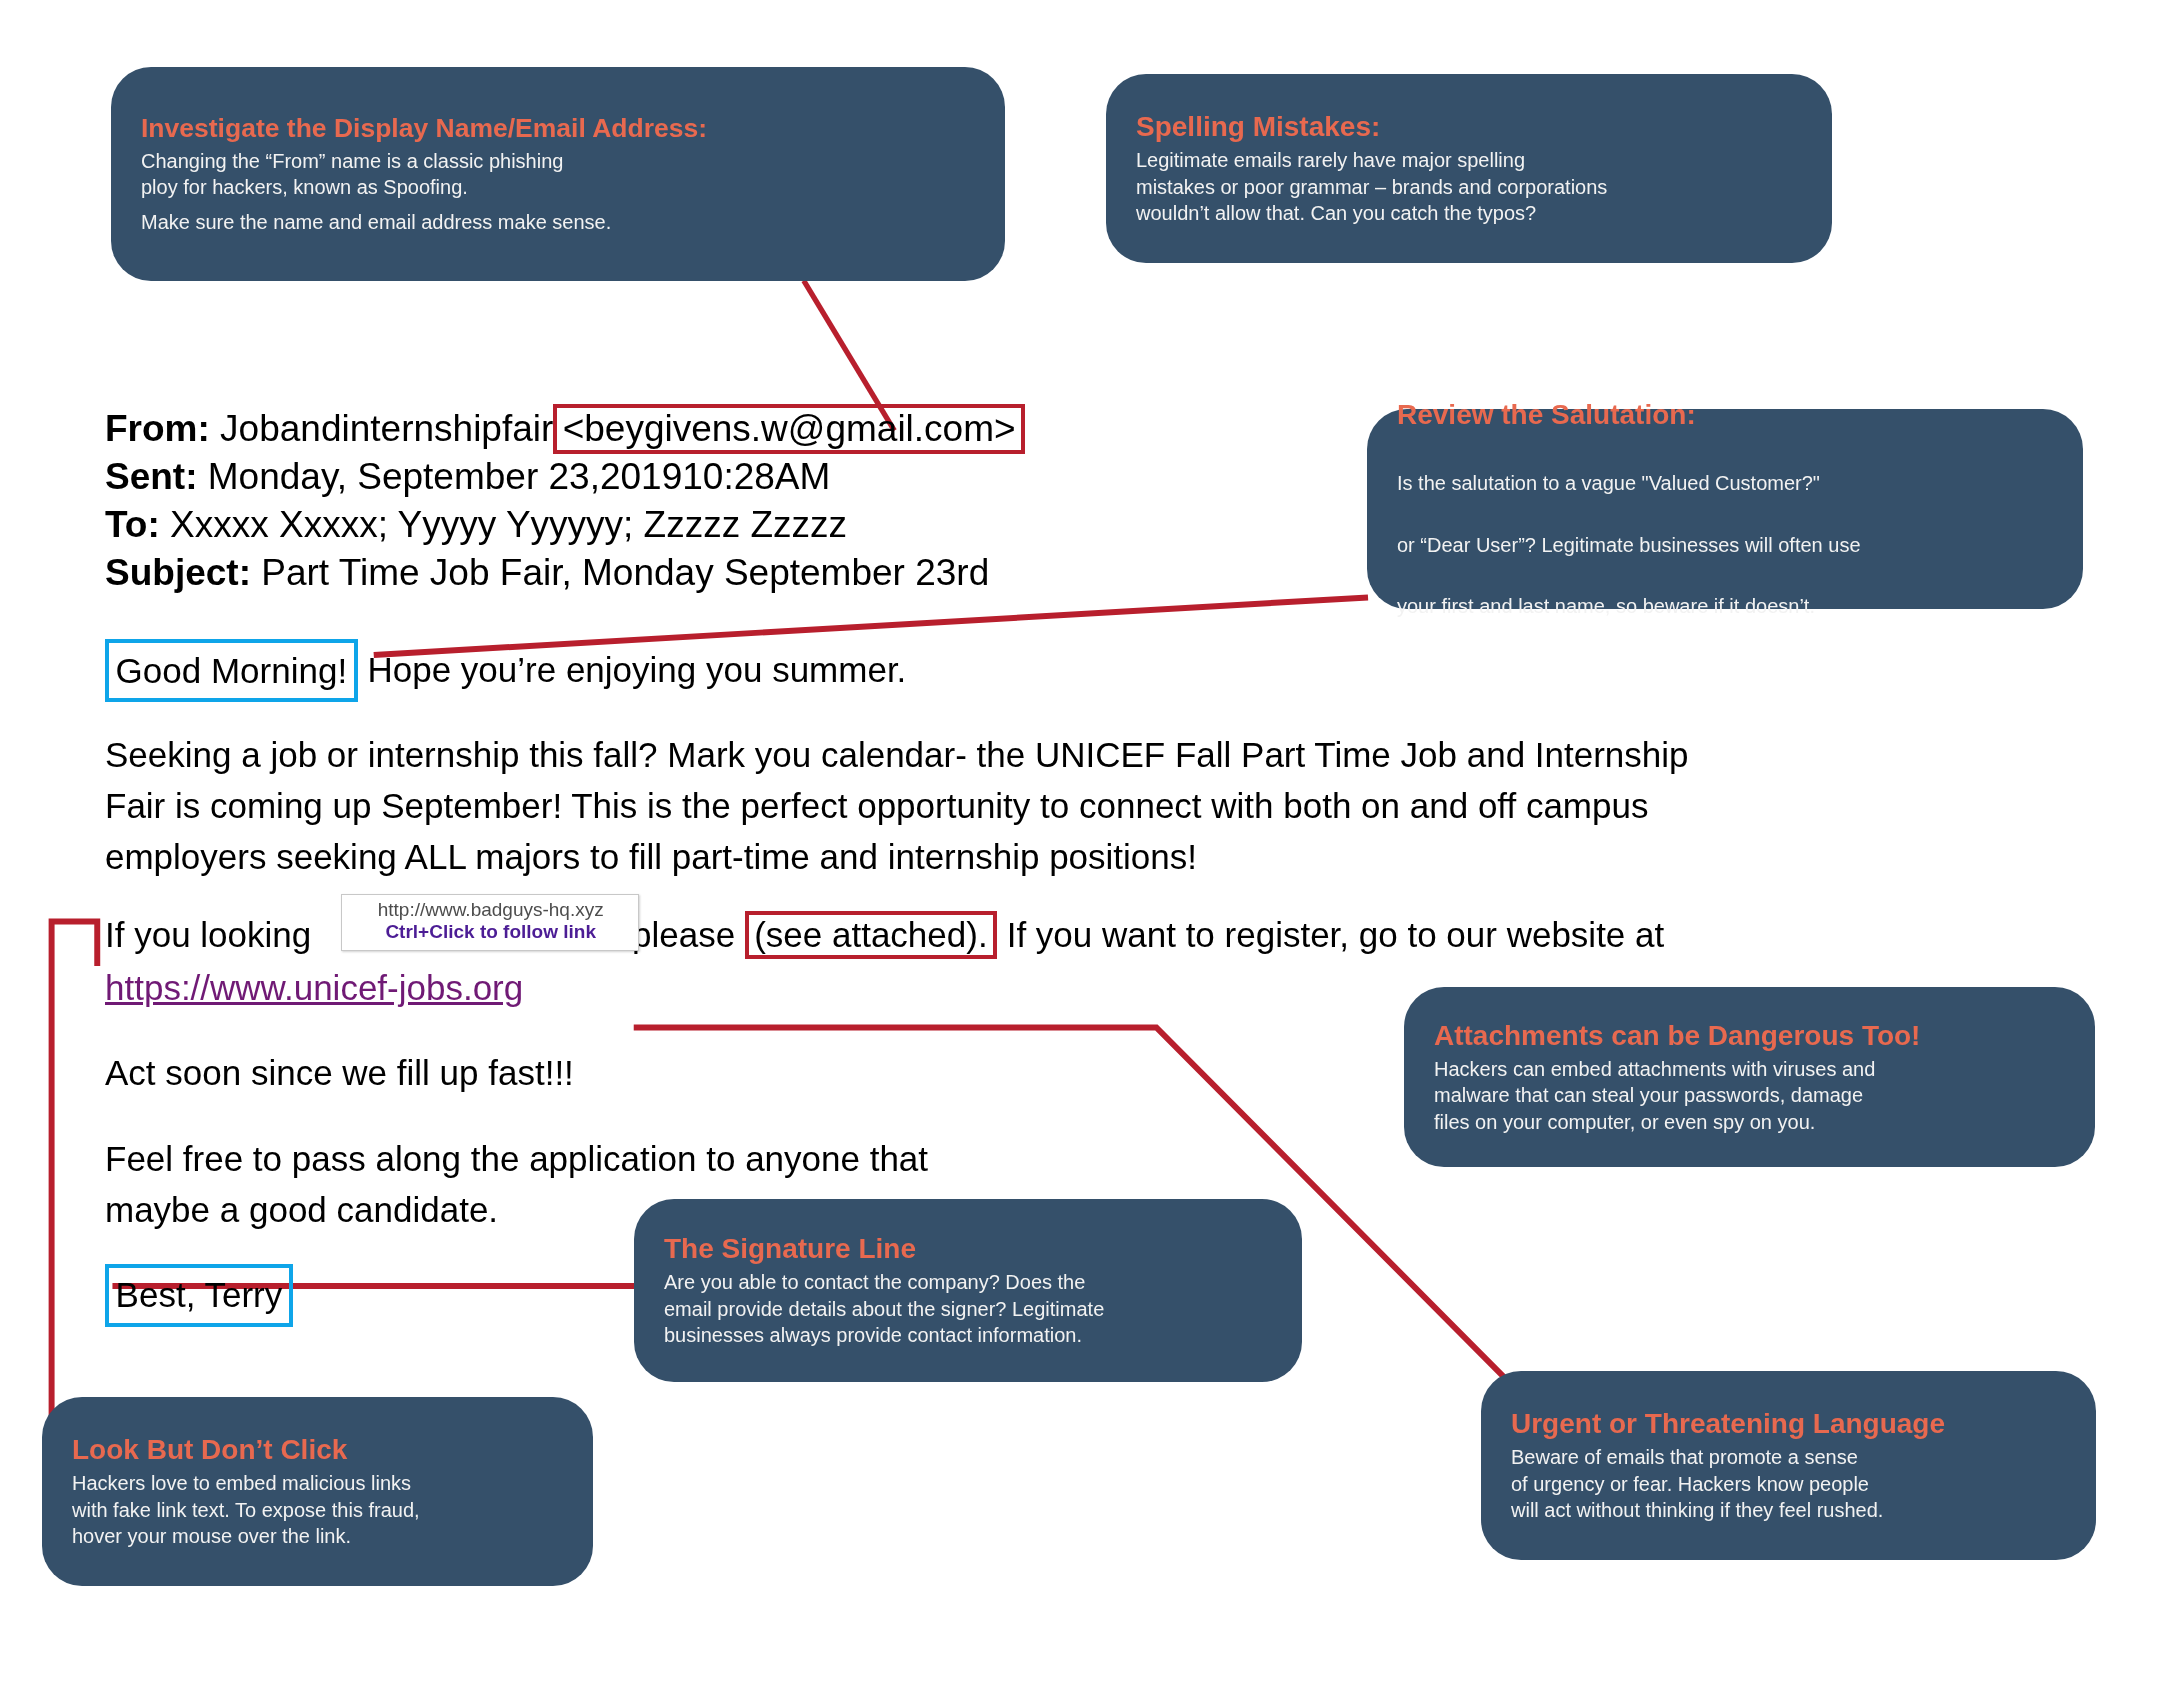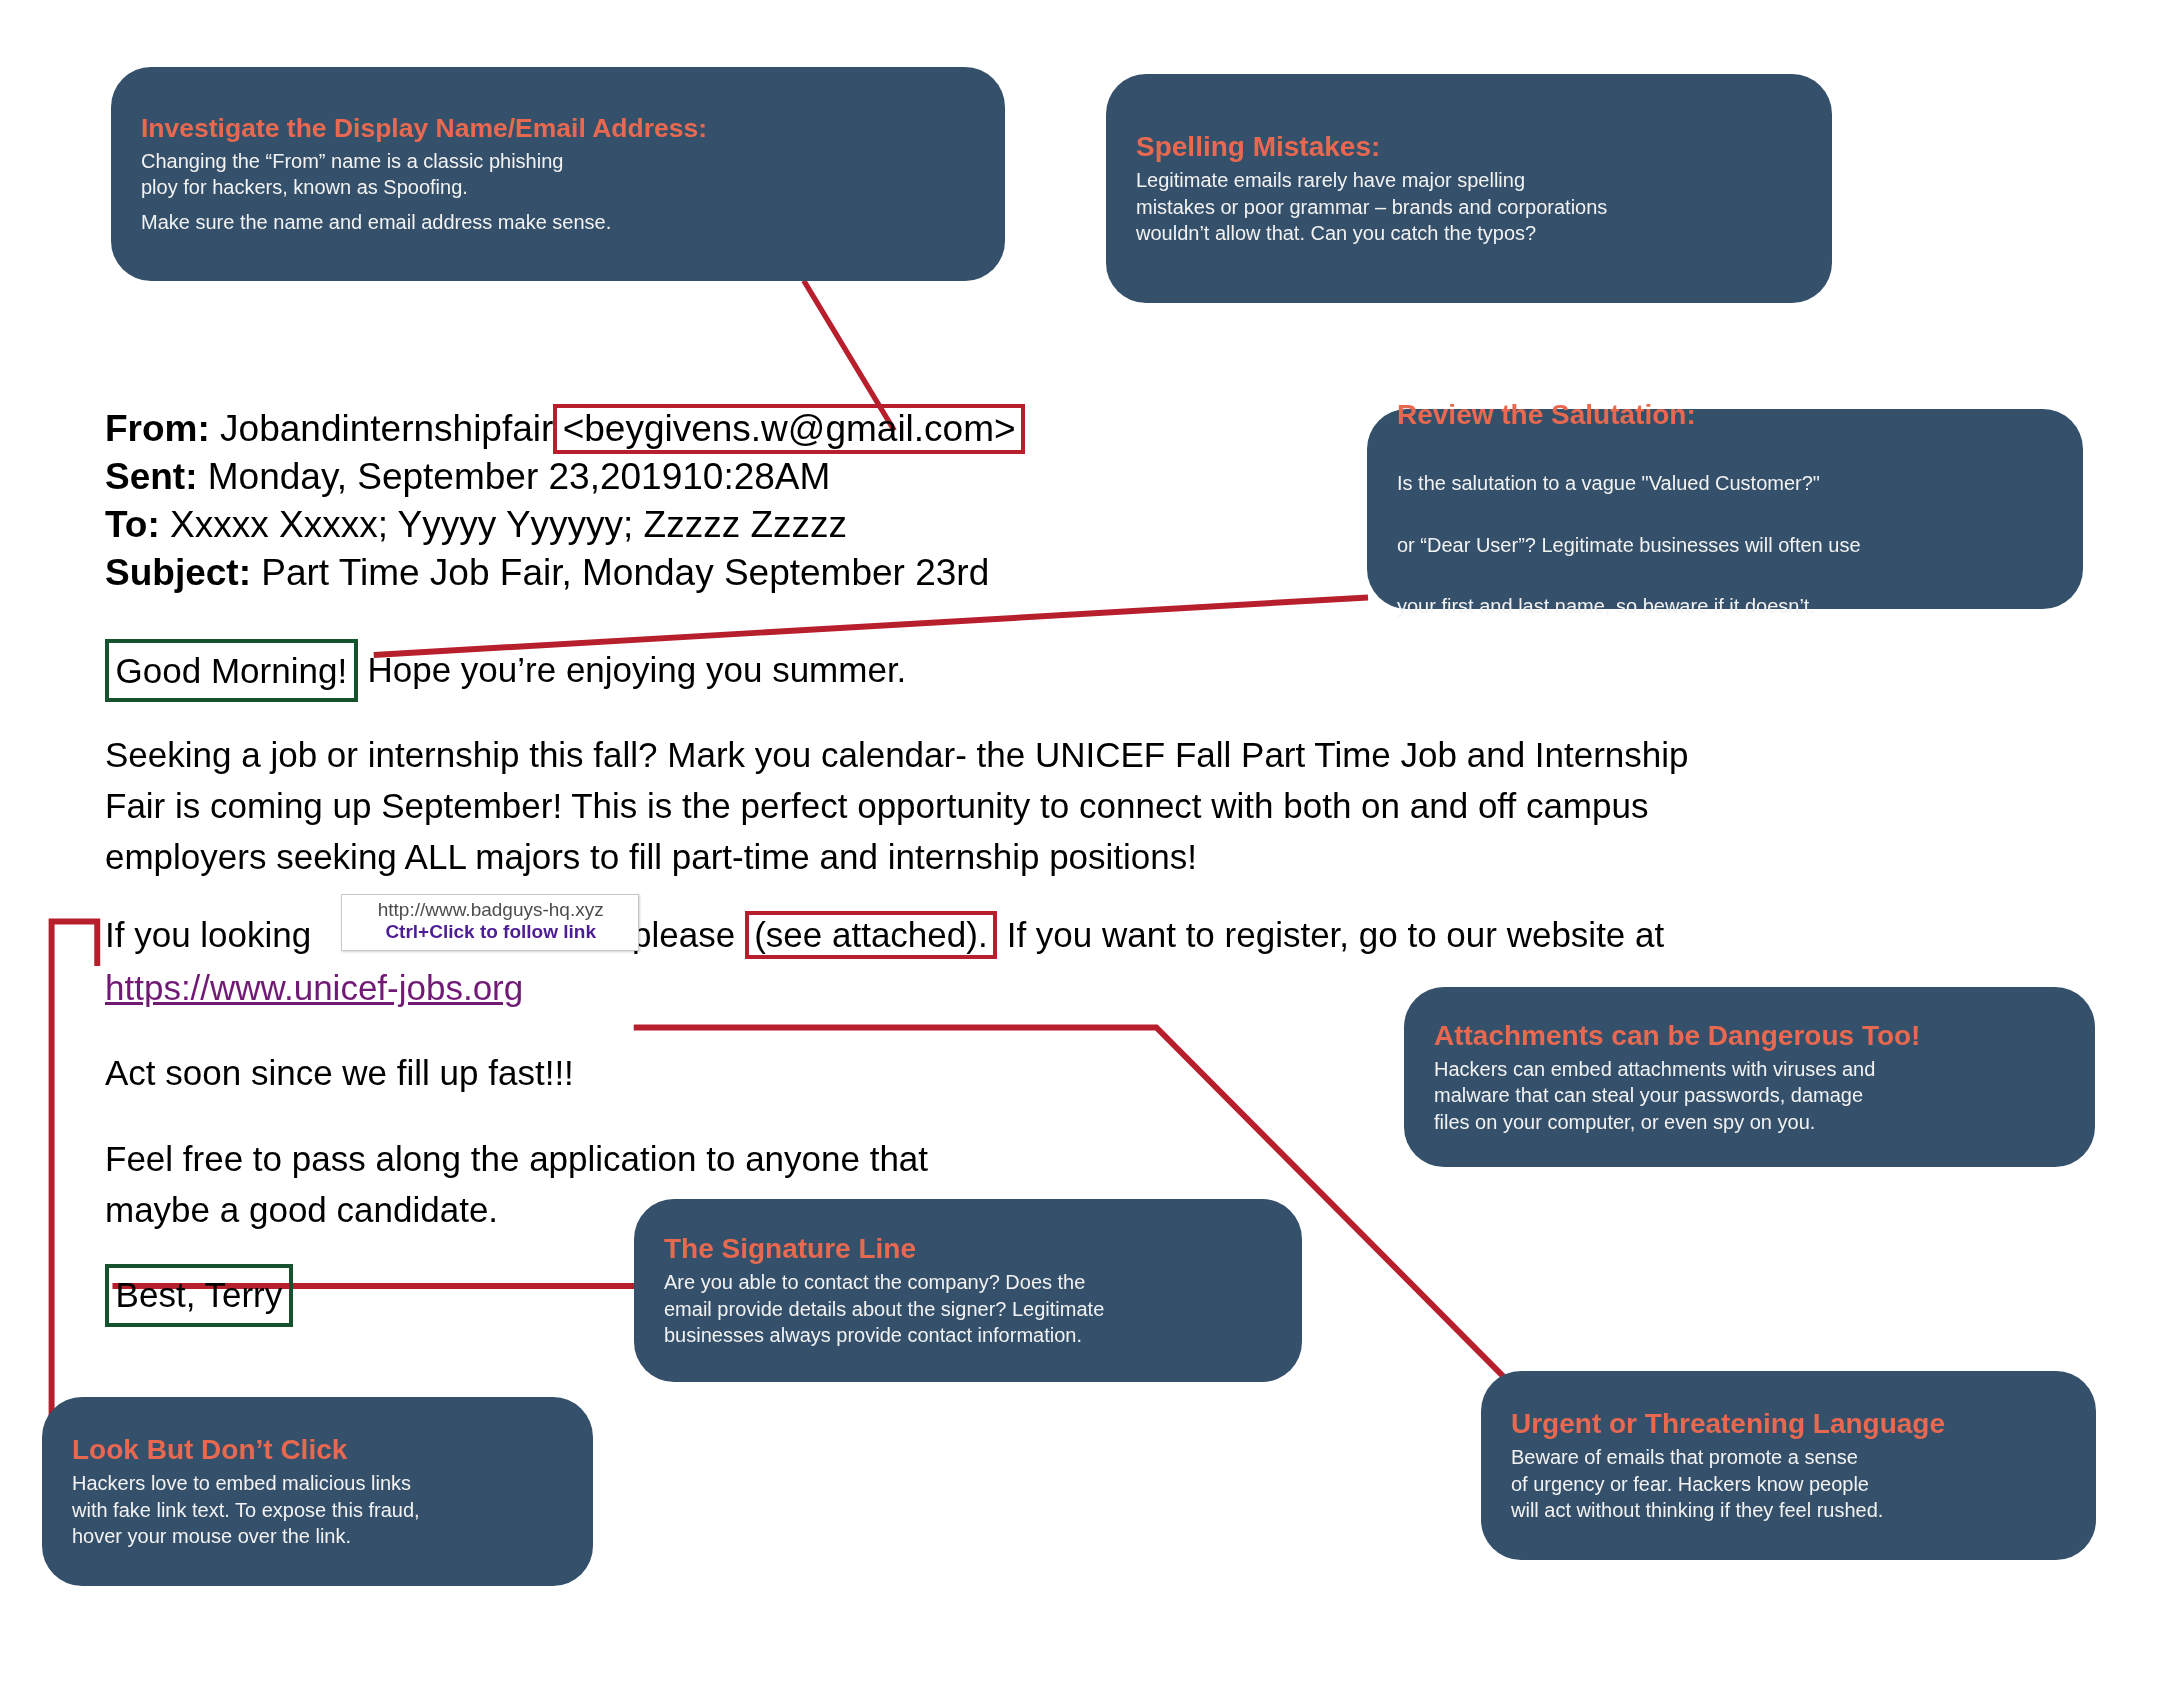--- a/index.html
+++ b/index.html
@@ -55,21 +55,21 @@
   }
   .hdr b{font-weight:bold;}
   .body-p{
     font-size:35px;
     line-height:1.46;
     margin-top:26.5px;
   }
 
   
   .redbox{
-    border:4px solid #14532d;
+    border:4px solid #0ea5e9;
     padding:1.3px 6.6px 2.6px 6.6px;
     display:inline-block;
     box-sizing:border-box;
   }
   .redbox-inline{
     border:4px solid #b81f2d;
     padding:0px 5.3px 1.3px 5.3px;
   }
 
   .link{
@@ -183,21 +183,21 @@
     <div class="tt-hint">Ctrl+Click to follow link</div>
   </div>
 
   <div class="callout" style="left:111px;top:67px;width:894px;height:214px;">
     <div class="c-title" style="font-size:26.5px;">Investigate the Display Name/Email Address:</div>
     <div class="c-line">Changing the “From” name is a classic phishing</div>
     <div class="c-line">ploy for hackers, known as Spoofing.</div>
     <div class="c-line" style="margin-top:8px;">Make sure the name and email address make sense.</div>
   </div>
 
-  <div class="callout" style="left:1106px;top:74px;width:726px;height:229px;">
+  <div class="callout" style="left:1106px;top:74px;width:726px;height:189px;">
     <div class="c-title">Spelling Mistakes:</div>
     <div class="c-line">Legitimate emails rarely have major spelling</div>
     <div class="c-line">mistakes or poor grammar – brands and corporations</div>
     <div class="c-line">wouldn’t allow that. Can you catch the typos?</div>
   </div>
 
   <div class="callout" style="left:1367px;top:409px;width:716px;height:200px;gap:35px;">
     <div class="c-title">Review the Salutation:</div>
     <div class="c-line">Is the salutation to a vague "Valued Customer?"</div>
     <div class="c-line">or “Dear User”? Legitimate businesses will often use</div>

